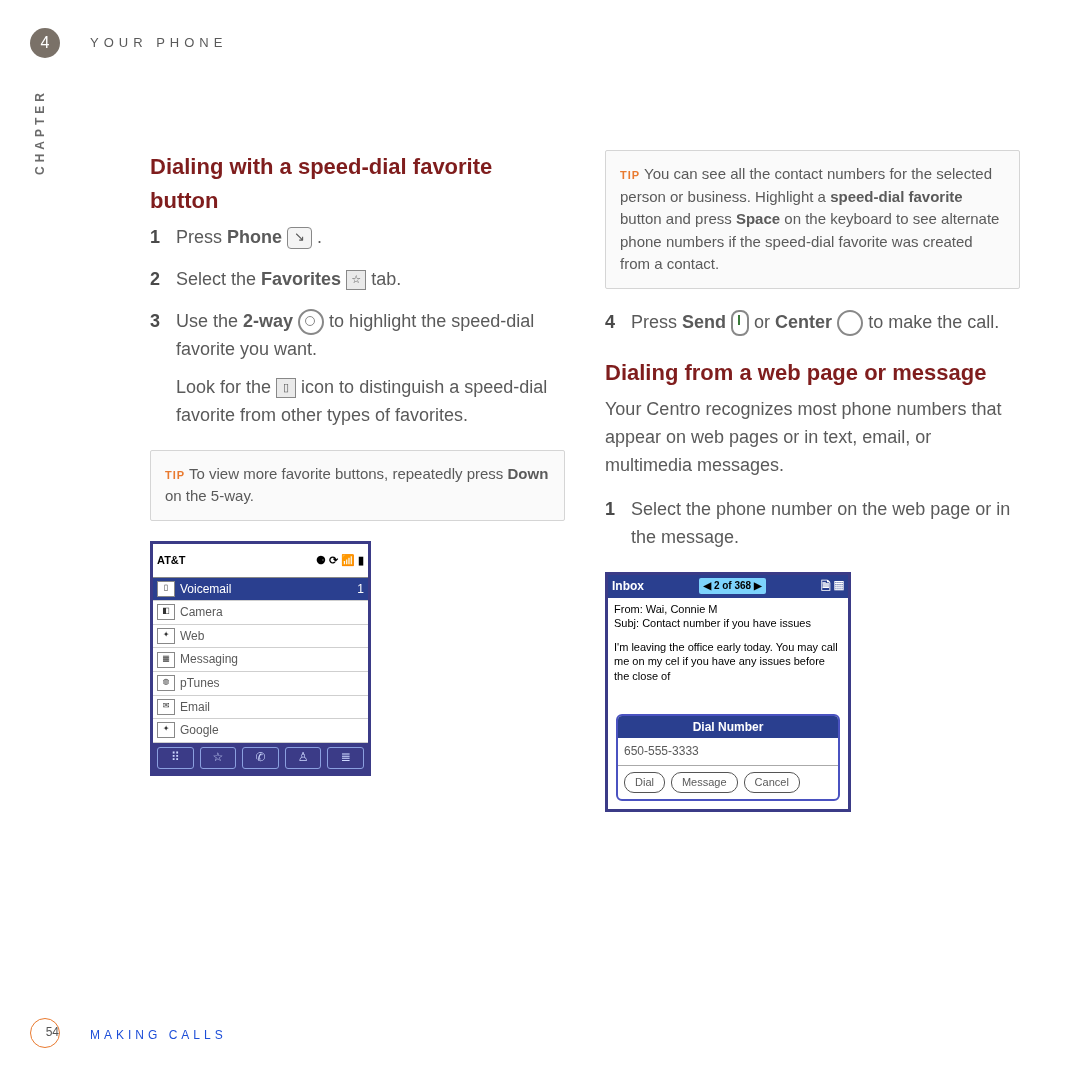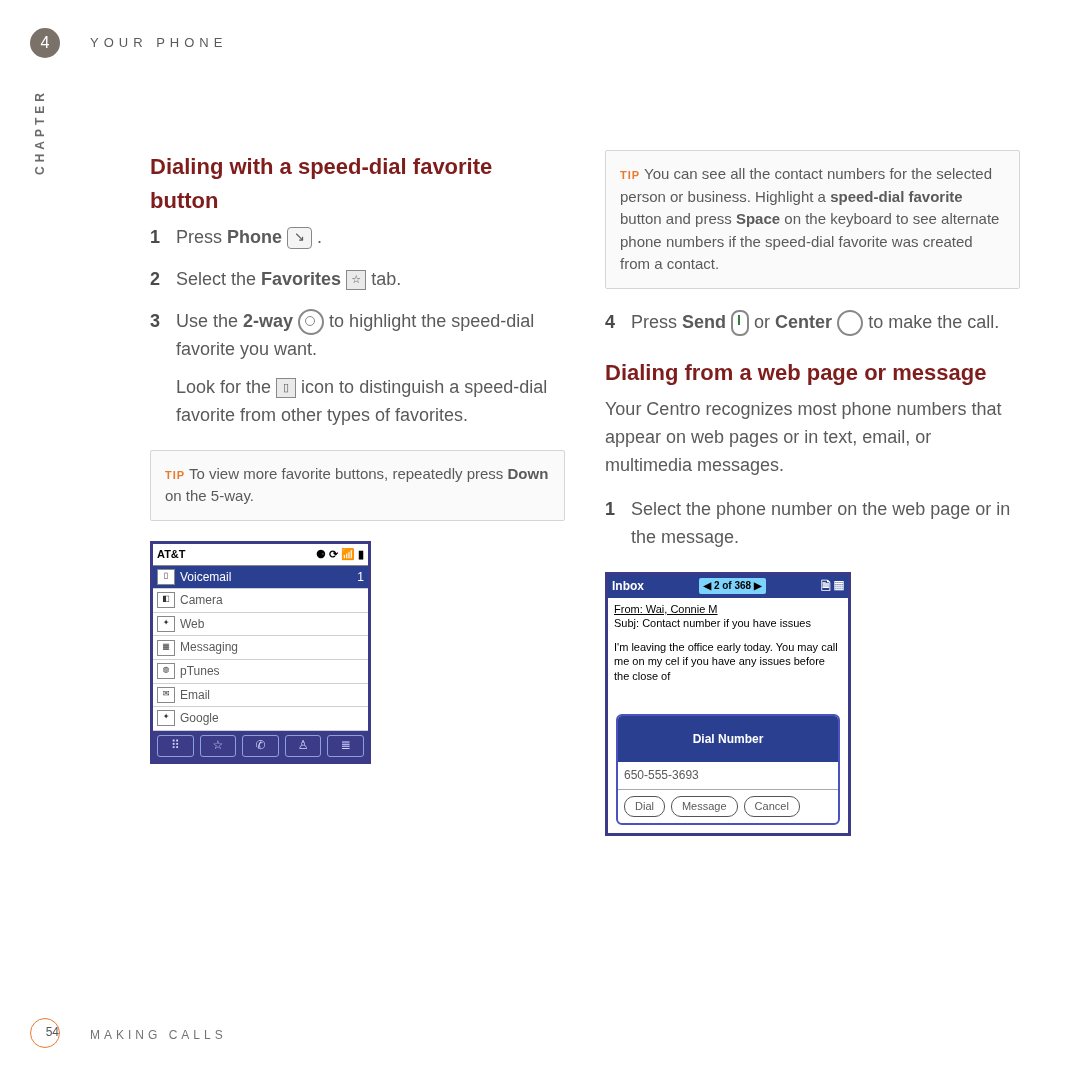--- a/index.html
+++ b/index.html
@@ -18,37 +18,37 @@
 .look{margin-top:10px}
 .tip{border:1px solid #d5d5d5;background:#fafafa;padding:12px 14px;font-size:15px;line-height:1.5;border-radius:2px;margin:10px 0 20px 0}
 .tip .tl{color:#e97a2f;font-weight:bold;font-size:11px;letter-spacing:1px}
 .iconbox{display:inline-block;border:1px solid #888;border-radius:4px;padding:0 6px;height:20px;vertical-align:middle;font-size:13px;line-height:18px;background:#f4f4f4}
 .circ{display:inline-block;width:22px;height:22px;border:2px solid #888;border-radius:50%;vertical-align:middle;position:relative}
 .circ.inner::after{content:"";position:absolute;left:5px;top:5px;width:8px;height:8px;border:1px solid #888;border-radius:50%}
 .sendi{display:inline-block;width:14px;height:22px;border:2px solid #888;border-radius:8px;vertical-align:middle;position:relative}
 .sendi::after{content:"";position:absolute;left:5px;top:3px;width:2px;height:10px;background:#3a7a3a}
 .sq{display:inline-block;width:18px;height:18px;border:1px solid #888;background:#eaeaea;vertical-align:middle;font-size:11px;text-align:center;line-height:16px}
 .shot{border:3px solid #3b3b87;width:215px;font-size:12px;background:#fff;margin-top:8px}
-.shot .bar{background:#fff;color:#000;font-weight:bold;padding:2px 4px;border-bottom:1px solid #888;display:flex;justify-content:space-between;font-size:11px}
+.shot .bar{background:#fff;color:#000;font-weight:bold;padding:8px 4px;border-bottom:1px solid #888;display:flex;justify-content:space-between;font-size:11px}
 .shot .row{display:flex;align-items:center;padding:2px 4px;border-bottom:1px solid #cfcfcf}
 .shot .row.sel{background:#2a3f8f;color:#fff}
 .shot .row .ic{width:16px;height:14px;border:1px solid #888;margin-right:5px;font-size:8px;text-align:center;line-height:12px;background:#fff;color:#333}
 .shot .row.sel .ic{background:#fff}
 .shot .tabs{display:flex;background:#3b3b87;padding:4px;gap:6px}
 .shot .tabs div{flex:1;height:20px;border:1px solid #8ba0e0;border-radius:3px;color:#cdd8ff;text-align:center;font-size:12px;line-height:18px}
 .shot2{border:3px solid #3b3b87;width:240px;font-size:12px;background:#fff;margin-top:0}
 .shot2 .hdr{background:#2a3f8f;color:#fff;display:flex;align-items:center;padding:2px 4px;font-weight:bold;justify-content:space-between}
 .shot2 .bodytxt{padding:4px 6px;font-size:11px;color:#000;line-height:1.3;height:108px;overflow:hidden}
 .shot2 .pop{margin:0 8px 8px 8px;border:2px solid #4a52c0;border-radius:6px;background:#fff}
-.shot2 .pop .pt{background:#2a3f8f;color:#fff;text-align:center;font-weight:bold;font-size:12px;padding:14px;border-radius:4px 4px 0 0}
+.shot2 .pop .pt{background:#2a3f8f;color:#fff;text-align:center;font-weight:bold;font-size:12px;padding:2px;border-radius:4px 4px 0 0}
 .shot2 .pop .pn{padding:4px 6px;font-size:12px;border-bottom:1px solid #aaa}
 .shot2 .pop .pb{display:flex;gap:6px;padding:6px;}
 .shot2 .pop .pb span{border:1px solid #555;border-radius:10px;padding:1px 10px;font-size:11px}
 .pgnum{position:absolute;left:30px;bottom:32px;width:28px;height:28px;border:1px solid #e97a2f;border-radius:50%;text-align:right;line-height:27px;font-size:12px;color:#555}
-.fttxt{position:absolute;left:90px;bottom:38px;letter-spacing:4px;font-size:12px;color:#737373}
+.fttxt{position:absolute;left:90px;bottom:38px;letter-spacing:4px;font-size:12px;color:#1d4ed8}
 </style>
 </head>
 <body>
 
 <div class="pg">
   <div class="chnum">4</div>
   <div class="chtitle">YOUR PHONE</div>
   <div class="sidelbl">CHAPTER</div>
 
   <div class="cols">
@@ -149,28 +149,28 @@
         </li>
       </ol>
 
       <div class="shot2">
         <div class="hdr">
           <span>Inbox</span>
           <span style="background:#7dd3fc;color:#000;padding:0 4px;border-radius:2px;font-size:10px">◀ 2 of 368 ▶</span>
           <span>🗎 ▦</span>
         </div>
         <div class="bodytxt">
-          <div style="text-decoration:underline;color:#000">From: Wai, Connie M</div>
+          <div style="color:#000">From: Wai, Connie M</div>
           <div>Subj: Contact number if you have issues</div>
           <div style="height:10px"></div>
           <div>I'm leaving the office early today. You may call me on my cel if you have any issues before the close of</div>
         </div>
         <div class="pop">
           <div class="pt">Dial Number</div>
-          <div class="pn">650-555-3693</div>
+          <div class="pn">650-555-3333</div>
           <div class="pb">
             <span>Dial</span>
             <span>Message</span>
             <span>Cancel</span>
           </div>
         </div>
       </div>
     </div>
   </div>
 

